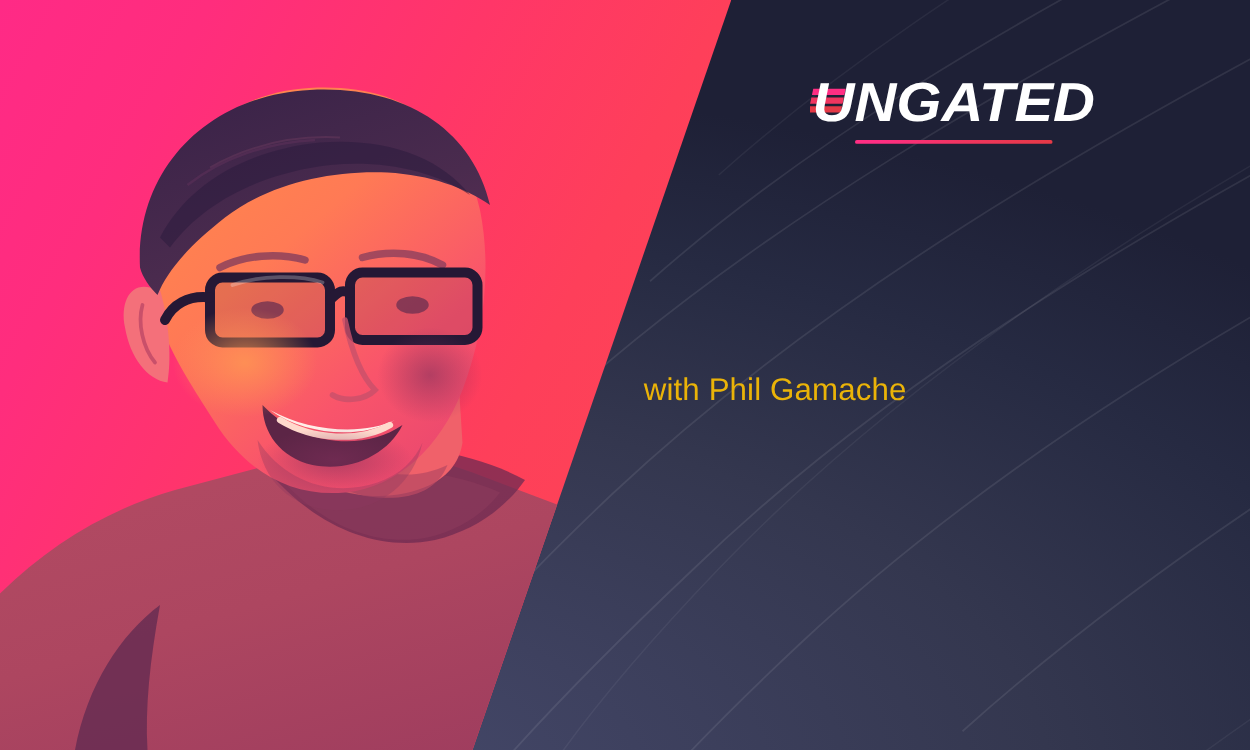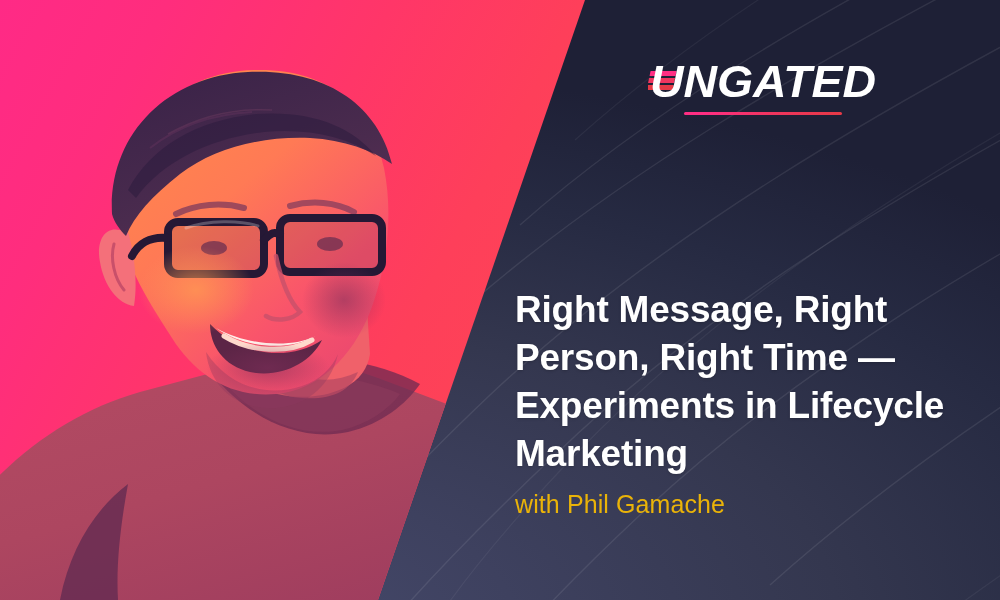--- a/index.html
+++ b/index.html
@@ -223,17 +223,16 @@
           <rect x="6" y="23" width="26" height="5" fill="#f0355f" transform="skewX(-12)"></rect>
           <rect x="6" y="30" width="26" height="5" fill="#e53946" transform="skewX(-12)"></rect>
         </g>
         <text x="2" y="42" font-family="'Liberation Sans','DejaVu Sans',sans-serif" font-size="44" font-weight="bold" font-style="italic" fill="#ffffff" textLength="226" lengthAdjust="spacingAndGlyphs">UNGATED</text>
       </svg>
     </span>
     <div class="logo-rule"></div>
   </div>
 
   <div class="copy">
-    <h1 class="title">Right Message, Right Person, Right Time — Experiments in Lifecycle Marketing</h1>
     <p class="byline">with Phil Gamache</p>
   </div>
 
 </div>
 
 </body></html>

